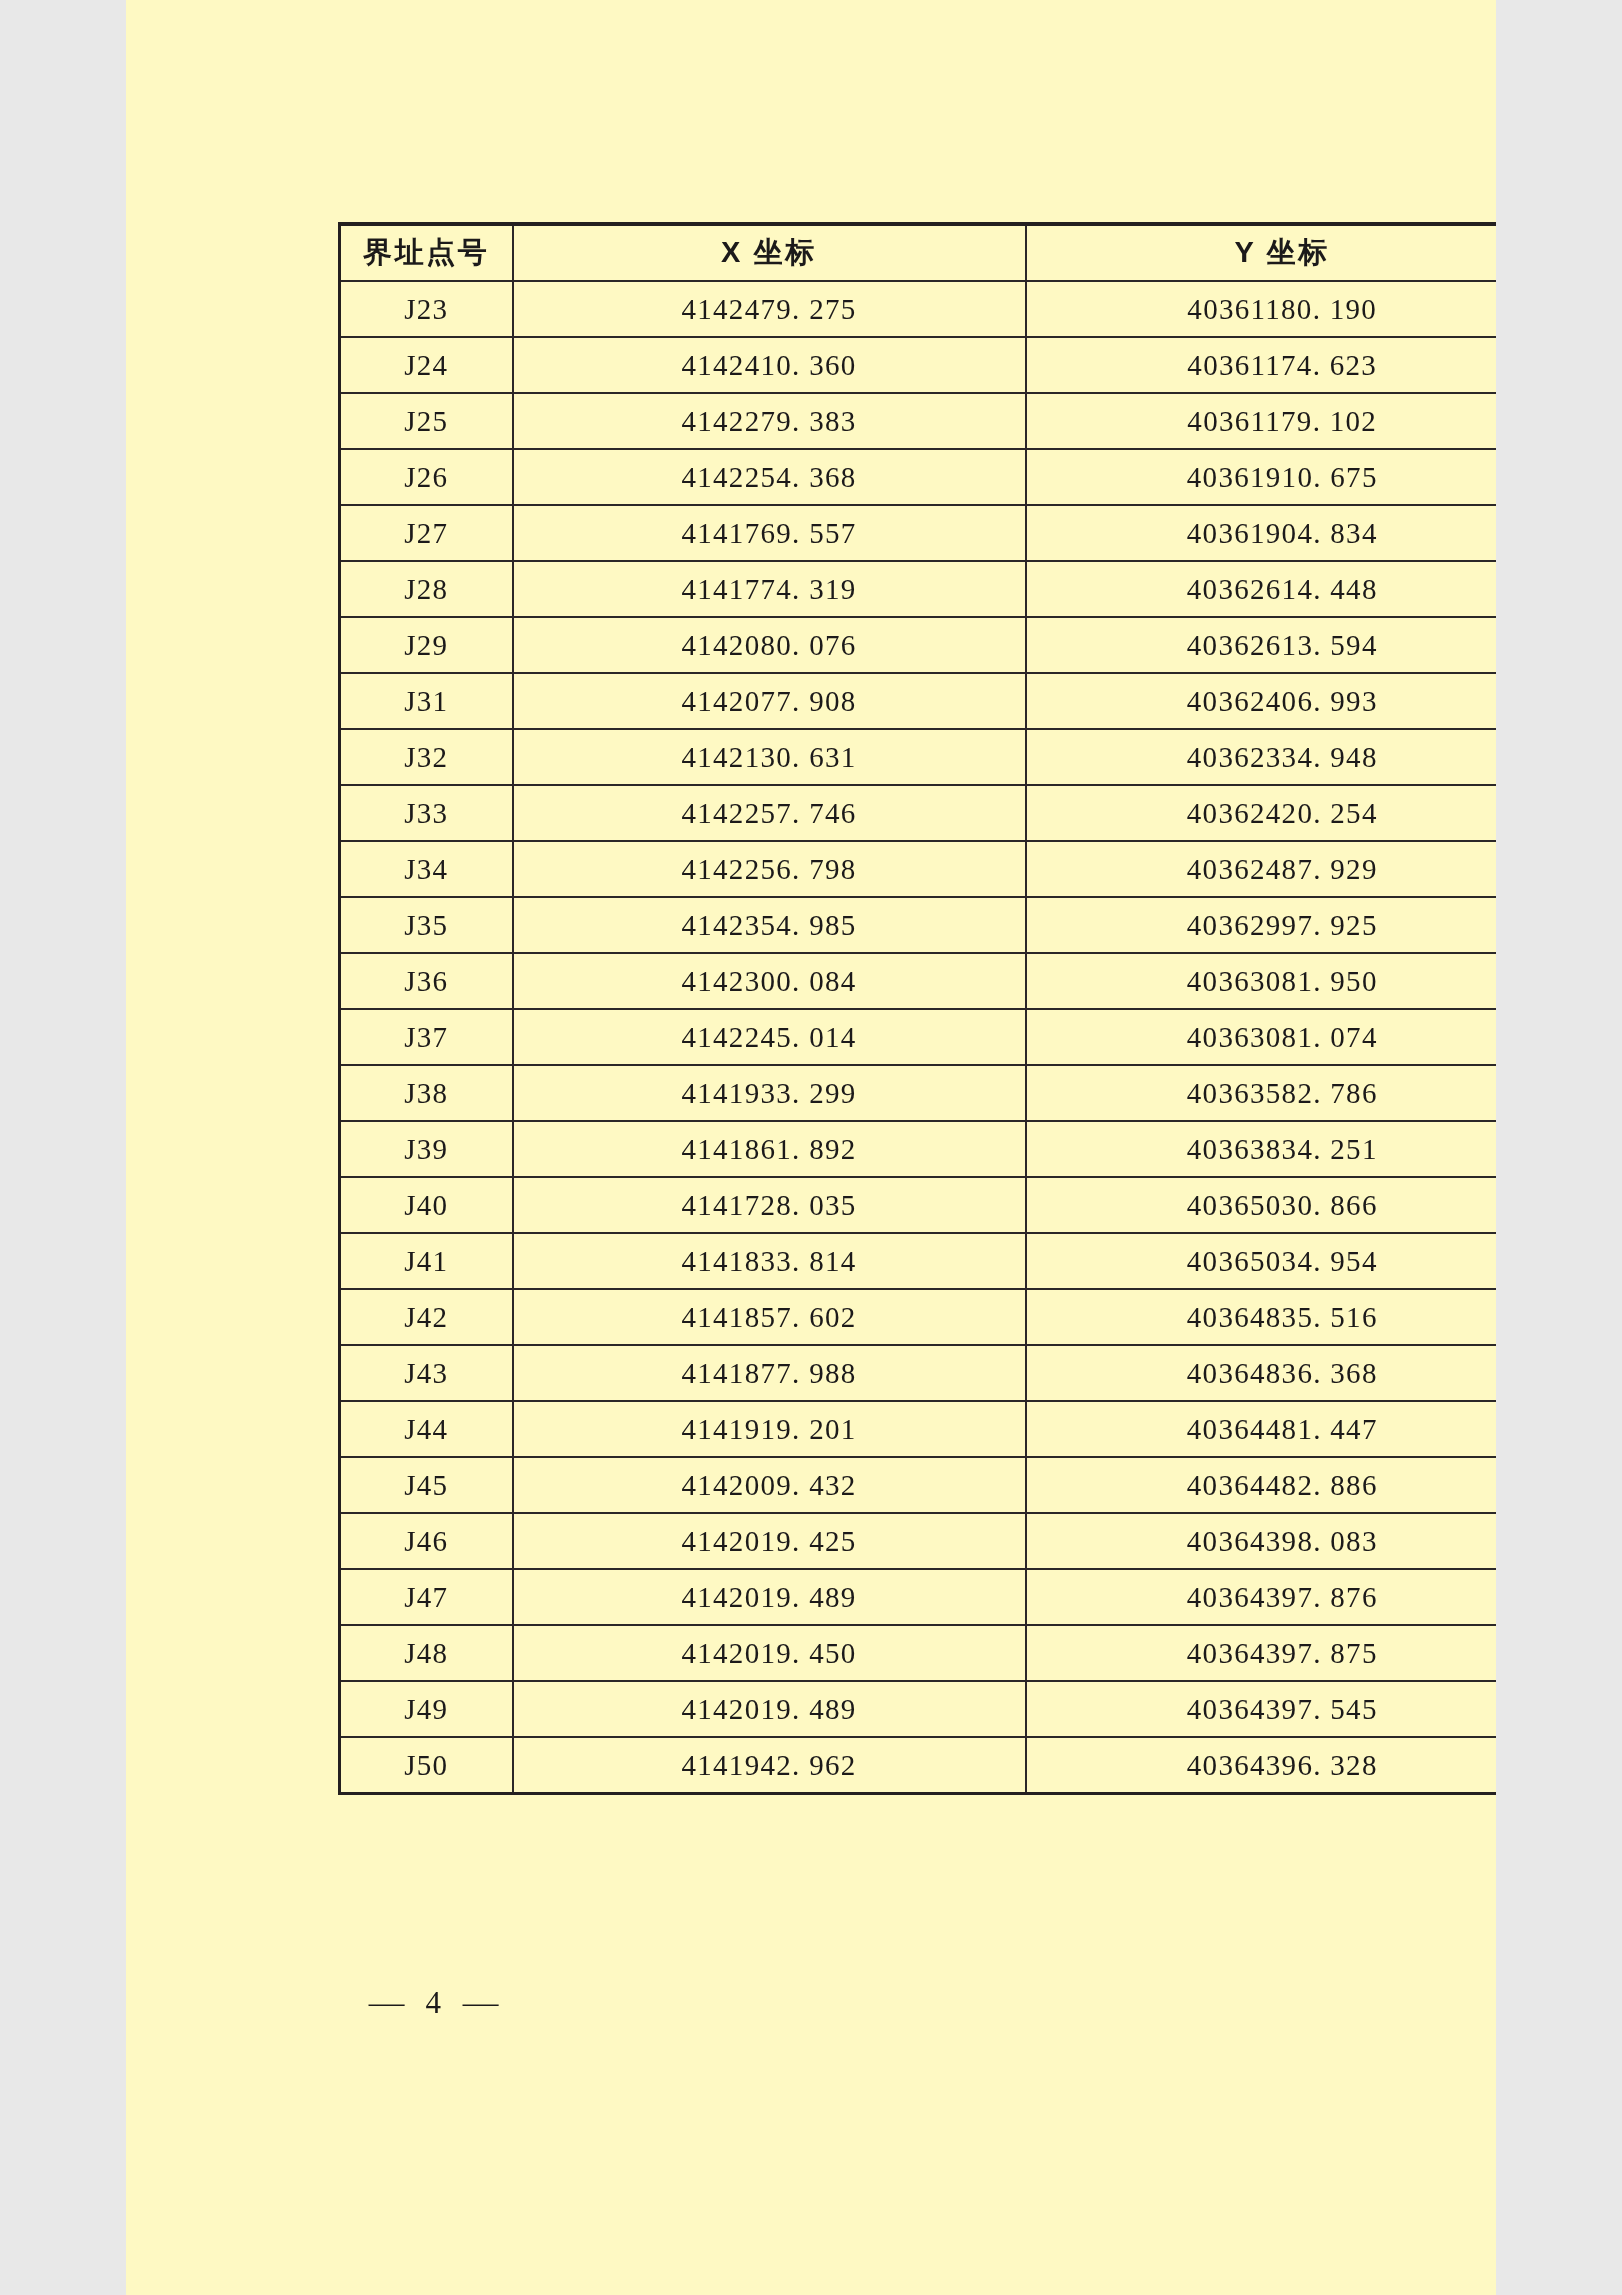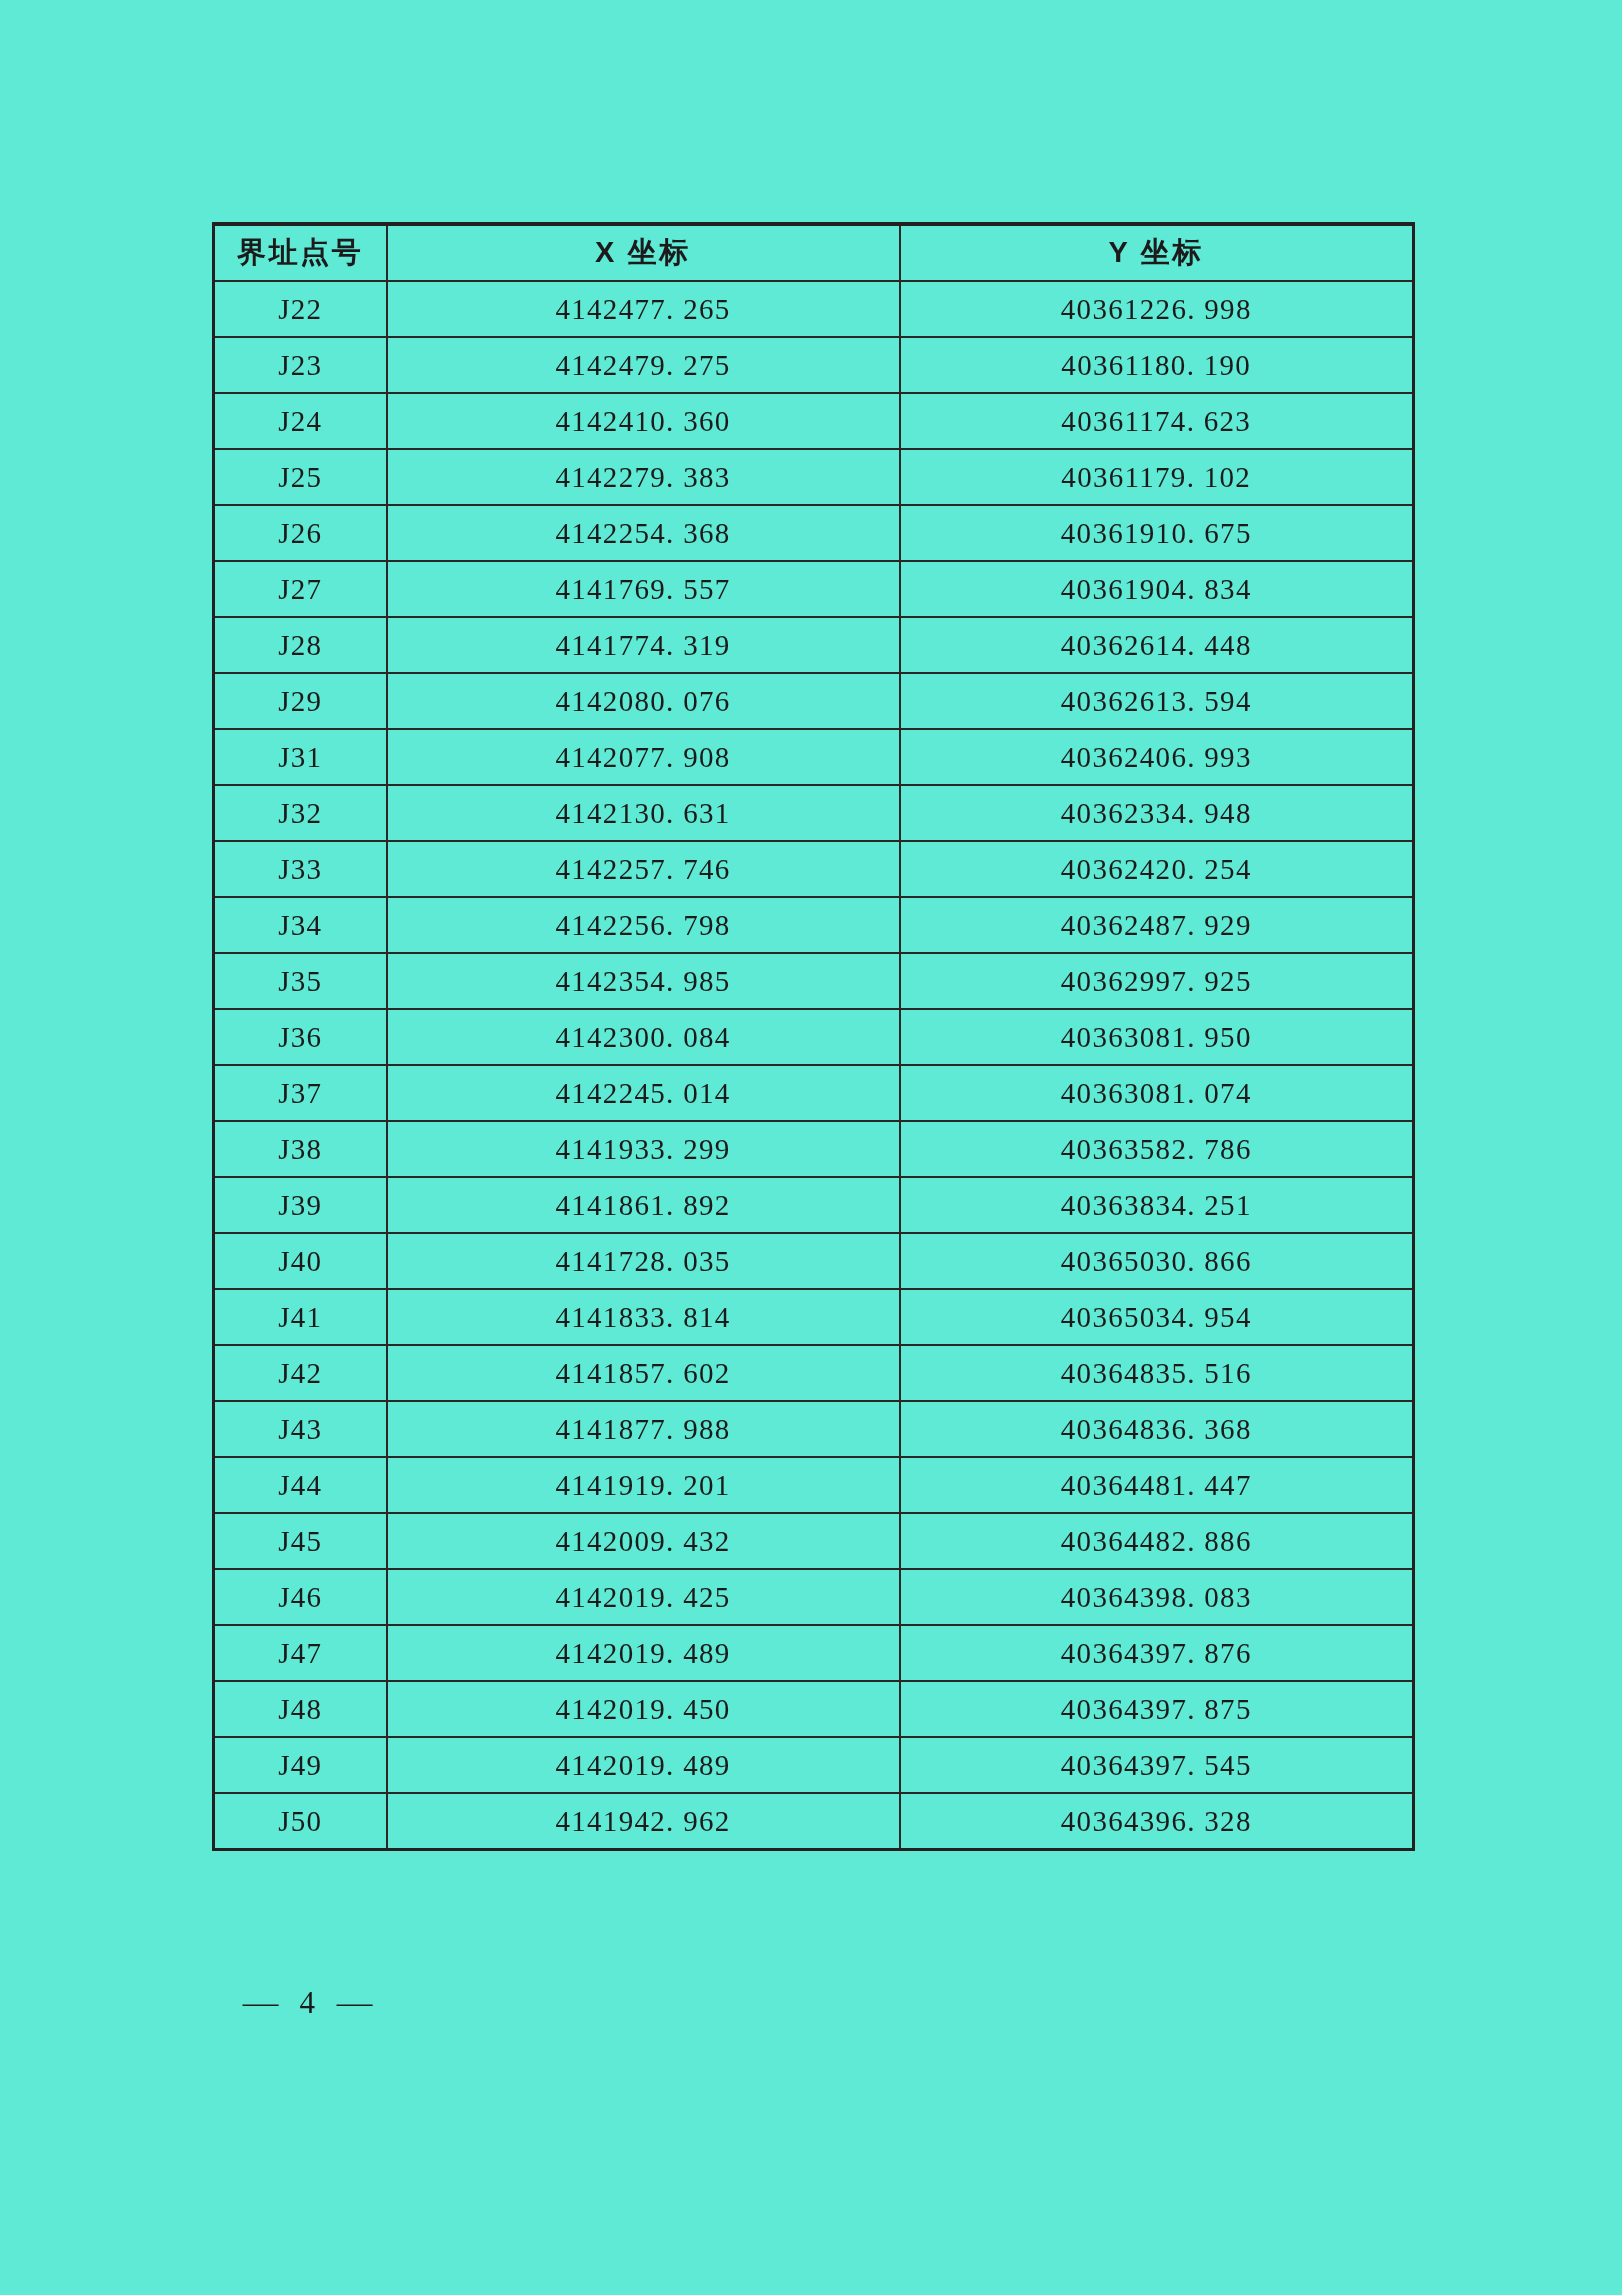--- a/index.html
+++ b/index.html
@@ -2,23 +2,23 @@
 <html style="font-size:10.5px"><head>
 <meta charset="utf-8">
 <style>
   html, body {
     margin: 0;
     padding: 0;
     background: #e8e8e8;
   }
   .page {
     position: relative;
-    width: 1622px;
+    width: 1370px;
     height: 2295px;
-    background: #5eead4;
+    background: #fef9c3;
     margin: 0 auto;
     overflow: hidden;
     color: #1c1a1a;
   }
   table.coords {
     position: absolute;
     left: 212px;
     top: 222px;
     width: 1200px;
     border-collapse: collapse;
@@ -83,25 +83,20 @@
     </colgroup>
     <thead>
       <tr>
         <th>界址点号</th>
         <th>X 坐标</th>
         <th>Y 坐标</th>
       </tr>
     </thead>
     <tbody>
         <tr>
-          <td>J22</td>
-          <td>4142477. 265</td>
-          <td>40361226. 998</td>
-        </tr>
-        <tr>
           <td>J23</td>
           <td>4142479. 275</td>
           <td>40361180. 190</td>
         </tr>
         <tr>
           <td>J24</td>
           <td>4142410. 360</td>
           <td>40361174. 623</td>
         </tr>
         <tr>

